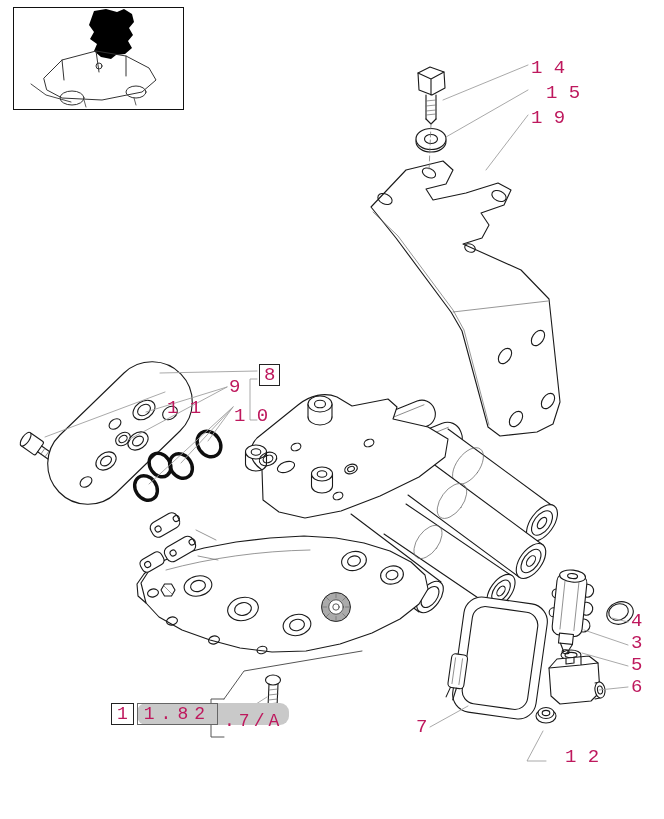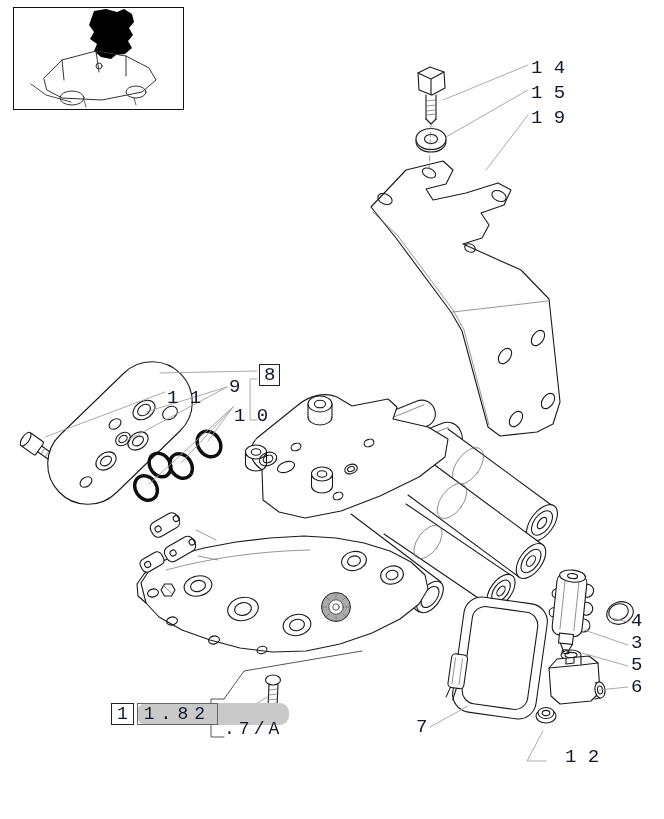--- a/index.html
+++ b/index.html
@@ -1,36 +1,36 @@
 <!DOCTYPE html>
 <html><head>
 <meta charset="utf-8">
 <style>
   html,body{margin:0;padding:0;background:#fff;}
   #canvas{position:relative;width:664px;height:819px;background:#ffffff;overflow:hidden;
-          font-family:"Liberation Mono","DejaVu Sans Mono",monospace;color:#0f172a;}
+          font-family:"Liberation Mono","DejaVu Sans Mono",monospace;color:#be185d;}
   svg{position:absolute;left:0;top:0;}
   svg *{stroke-linejoin:round;stroke-linecap:round;}
   .ln{fill:none;stroke:#1a1a1a;stroke-width:1.1;}
   .fw{fill:#ffffff;stroke:#1a1a1a;stroke-width:1.1;}
   .thin{fill:none;stroke:#6a6a6a;stroke-width:.7;}
   .ldr{fill:none;stroke:#9f9f9f;stroke-width:.9;}
   .ref{fill:none;stroke:#555;stroke-width:1;}
   .oring{fill:none;stroke:#0e0e0e;stroke-width:3.4;}
   .dash{fill:none;stroke:#777;stroke-width:.8;stroke-dasharray:5 3;}
   .callout{position:absolute;font-size:19px;line-height:20px;white-space:pre;letter-spacing:0;}
   .boxed{border:1.4px solid #222;padding:0 4px;background:#fff;}
   .thumb{position:absolute;left:13px;top:7px;width:171px;height:103px;box-sizing:border-box;
          border:1.5px solid #111;background:#fff;}
   .thumb svg{position:absolute;left:0;top:0;}
   .refbar{position:absolute;left:111px;top:703px;height:22px;display:flex;align-items:stretch;font-size:18px;}
   .refbox1{border:1.3px solid #222;background:#fff;padding:0 5px;line-height:20px;}
   .refgray{display:flex;margin-left:3px;border-radius:9px;}
   .refsec{border:1px solid #666;padding:0 6px;letter-spacing:6px;line-height:20px;}
-  .refrest{padding:16px 6px;letter-spacing:4px;line-height:20px;}
+  .refrest{padding:8px 6px;letter-spacing:4px;line-height:20px;}
 </style>
 </head>
 <body>
 
 <div id="canvas">
 
   <svg width="664" height="819" viewBox="0 0 664 819">
 
     <g>
       <path class="fw" d="M371,207 L406,170 L443,161 L453,170 L446,184 L426,189 L433,200 L466,193 L498,183 L511,190 L504,205 L481,213 L489,225 L482,238 L463,244 L521,270 L549,299 L560,402 L553,424 L537,432 L500,436 L488,427 L462,331 L451,312 L396,238 Z"></path>
@@ -282,23 +282,23 @@
         <circle cx="85" cy="58" r="3"></circle>
         <path d="M17,76 L32,87 L57,94" stroke-width=".9"></path>
         <ellipse cx="122" cy="84" rx="10" ry="6"></ellipse>
         <ellipse cx="58" cy="90" rx="12" ry="7"></ellipse>
         <path d="M70,92 L72,99 M120,90 L122,97" stroke-width=".8"></path>
       </g>
     </svg>
   </div>
 
   <div class="callout" style="left:531px;top:58px">1 4</div>
-  <div class="callout" style="left:531px;top:83px">1 5</div>
+  <div class="callout" style="left:546px;top:83px">1 5</div>
   <div class="callout" style="left:531px;top:108px">1 9</div>
-  <div class="callout" style="left:167px;top:388px">1 1</div>
+  <div class="callout" style="left:167px;top:398px">1 1</div>
   <div class="callout boxed" style="left:259px;top:364px">8</div>
   <div class="callout" style="left:229px;top:377px">9</div>
   <div class="callout" style="left:234px;top:406px">1 0</div>
   <div class="callout" style="left:631px;top:611px">4</div>
   <div class="callout" style="left:631px;top:633px">3</div>
   <div class="callout" style="left:631px;top:655px">5</div>
   <div class="callout" style="left:631px;top:677px">6</div>
   <div class="callout" style="left:416px;top:717px">7</div>
   <div class="callout" style="left:565px;top:747px">1 2</div>
 

